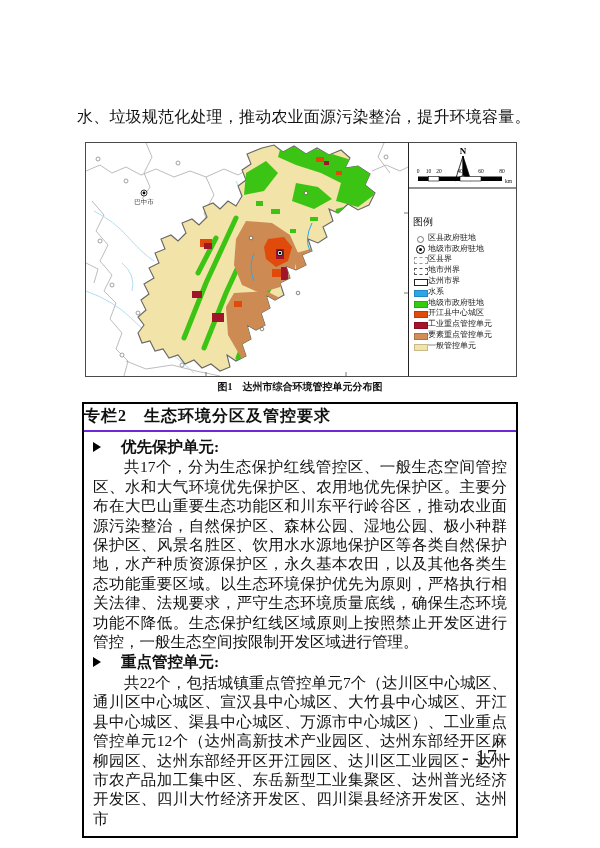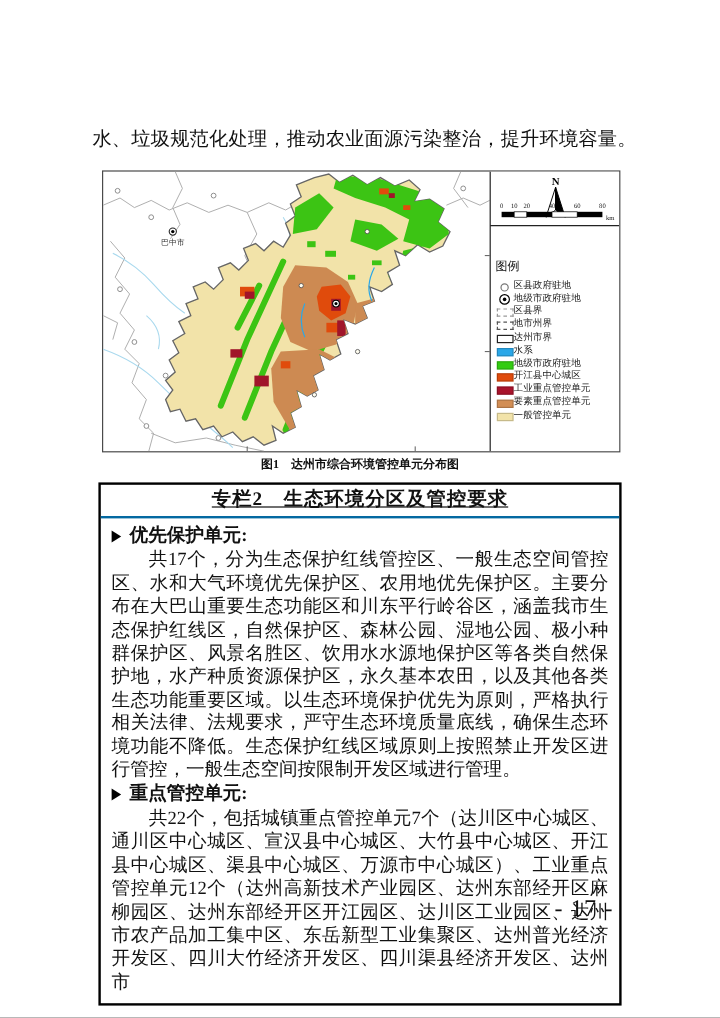--- a/index.html
+++ b/index.html
@@ -5,23 +5,23 @@
   html,body{margin:0;padding:0;background:#888;}
   .page{
     position:relative;width:600px;height:848px;margin:0 auto;background:#ffffff;
     font-family:"Liberation Serif","DejaVu Serif",serif;color:#111;overflow:hidden;padding-left:44px;
   }
   .intro{position:absolute;top:103px;left:77px;width:458px;font-size:16px;line-height:27px;letter-spacing:0.2px;}
   .figure{position:absolute;top:142px;left:85px;width:430px;height:233px;border:1px solid #4a4a4a;background:#fff;}
   .figure svg{display:block;}
   .caption{position:absolute;top:380px;left:85px;width:430px;text-align:center;font-weight:bold;font-size:10px;}
   .panel{position:absolute;top:402px;left:82px;width:436px;border:2px solid #000;box-sizing:border-box;background:#fff;}
-  .panel-title{text-align:center;font-weight:bold;font-size:16px;padding:2px 0 3px;border-bottom:2px solid #0369a1;letter-spacing:1px;text-decoration:underline;}
+  .panel-title{text-align:left;font-weight:bold;font-size:16px;padding:2px 0 3px;border-bottom:2px solid #6d28d9;letter-spacing:1px;}
   .panel-body{padding:4px 9px 8px;font-size:15.5px;line-height:19.4px;text-align:justify;}
-  .sec-head{display:flex;align-items:center;gap:7px;font-weight:bold;margin:1px 0;}
+  .sec-head{display:flex;align-items:center;gap:20px;font-weight:bold;margin:1px 0;}
   .tri{width:0;height:0;border-left:8px solid #000;border-top:5px solid transparent;border-bottom:5px solid transparent;flex:0 0 auto;}
   .sec-body{margin:0;text-indent:2em;}
   .page-num{position:absolute;top:746px;left:462px;font-size:20px;letter-spacing:1px;text-align:center;}
   
   .legend{position:absolute;left:327px;top:72px;width:100px;font-family:"Liberation Serif","DejaVu Serif",serif;}
   .legend-title{font-weight:normal;font-size:10px;margin-bottom:3px;color:#111;}
   .lrow{display:flex;align-items:flex-end;height:10.8px;}
   .lsym{flex:0 0 15px;display:flex;align-items:center;justify-content:center;}
   .llab{font-size:8px;color:#222;white-space:nowrap;transform-origin:left center;}
   .sym-open{width:5px;height:5px;border:1px solid #777;border-radius:50%;background:#fff;}
@@ -262,21 +262,21 @@
   <div class="caption">图1　达州市综合环境管控单元分布图</div>
 
   <div class="panel">
     <div class="panel-title">专栏2　生态环境分区及管控要求</div>
     <div class="panel-body">
 
       <div class="sec-head">
         <span class="tri"></span>
         <span>优先保护单元:</span>
       </div>
-      <p class="sec-body">共17个，分为生态保护红线管控区、一般生态空间管控区、水和大气环境优先保护区、农用地优先保护区。主要分布在大巴山重要生态功能区和川东平行岭谷区，涵盖我市生态保护红线区，自然保护区、森林公园、湿地公园、极小种群保护区、风景名胜区、饮用水水源地保护区等各类自然保护地，水产种质资源保护区，永久基本农田，以及其他各类生态功能重要区域。以生态环境保护优先为原则，严格执行相关法律、法规要求，严守生态环境质量底线，确保生态环境功能不降低。生态保护红线区域原则上按照禁止开发区进行管控，一般生态空间按限制开发区域进行管理。</p>
+      <p class="sec-body">共17个，分为生态保护红线管控区、一般生态空间管控区、水和大气环境优先保护区、农用地优先保护区。主要分布在大巴山重要生态功能区和川东平行岭谷区，推动农业面源污染整治，自然保护区、森林公园、湿地公园、极小种群保护区、风景名胜区、饮用水水源地保护区等各类自然保护地，水产种质资源保护区，永久基本农田，以及其他各类生态功能重要区域。以生态环境保护优先为原则，严格执行相关法律、法规要求，严守生态环境质量底线，确保生态环境功能不降低。生态保护红线区域原则上按照禁止开发区进行管控，一般生态空间按限制开发区域进行管理。</p>
 
       <div class="sec-head">
         <span class="tri"></span>
         <span>重点管控单元:</span>
       </div>
       <p class="sec-body">共22个，包括城镇重点管控单元7个（达川区中心城区、通川区中心城区、宣汉县中心城区、大竹县中心城区、开江县中心城区、渠县中心城区、万源市中心城区）、工业重点管控单元12个（达州高新技术产业园区、达州东部经开区麻柳园区、达州东部经开区开江园区、达川区工业园区、达州市农产品加工集中区、东岳新型工业集聚区、达州普光经济开发区、四川大竹经济开发区、四川渠县经济开发区、达州市</p>
 
     </div>
   </div>
 

